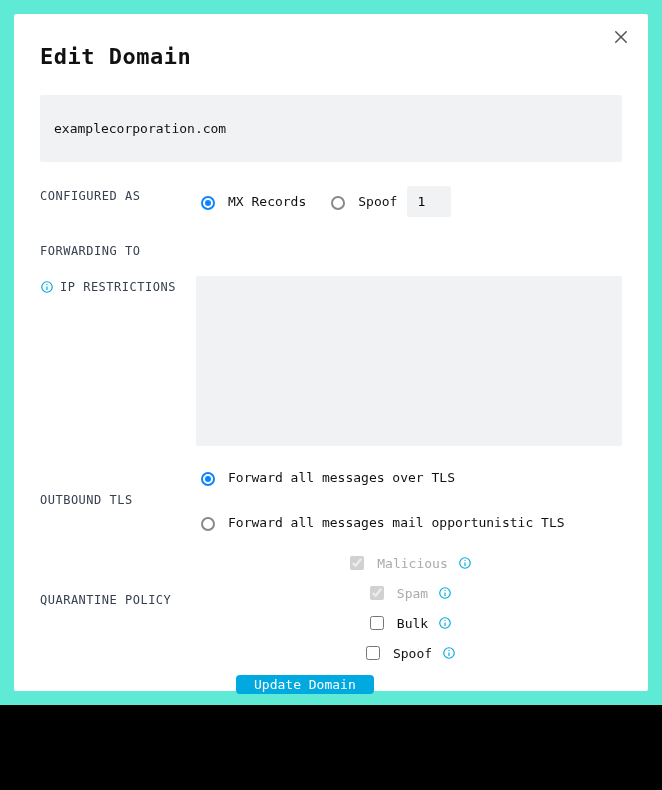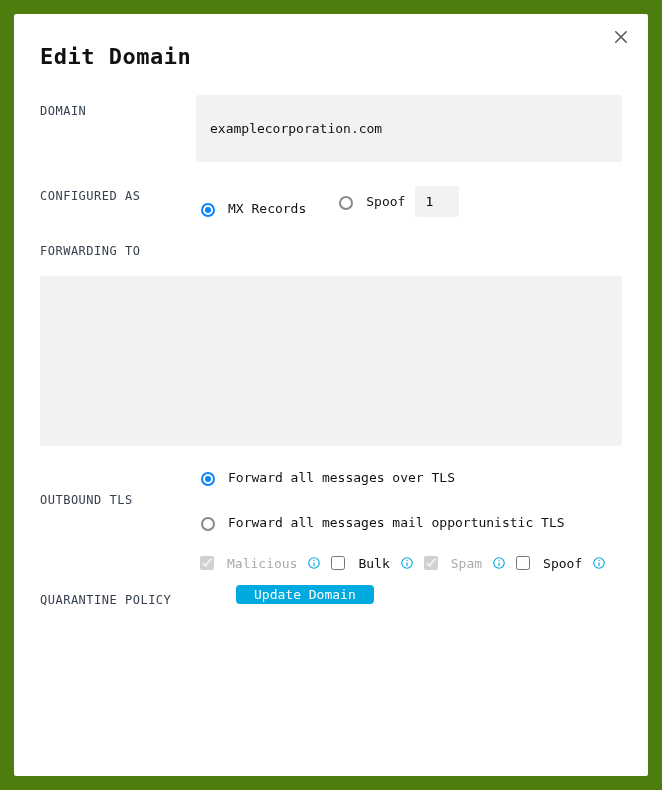--- a/index.html
+++ b/index.html
@@ -4,22 +4,22 @@
 <style>
   * { box-sizing: border-box; }
   html, body {
     margin: 0; padding: 0;
     font-family: -apple-system, BlinkMacSystemFont, "Segoe UI", Roboto, Helvetica, Arial, sans-serif;
     font-size: 14px;
     color: #111;
     background: #000;
   }
   .frame {
-    width: 662px; height: 790px;
-    background: #4d7c0f;
+    width: 662px; height: 705px;
+    background: #5eead4;
     padding: 14px;
   }
   .panel {
     width: 100%; height: 100%;
     background: #fff;
     border-radius: 2px;
     padding: 24px 26px 24px 26px;
     position: relative;
   }
   .close {
@@ -73,22 +73,22 @@
     background: #f1f2f3;
     border: none;
     padding: 10px 14px;
     font-family: ui-monospace, SFMono-Regular, Menlo, Consolas, monospace;
     font-size: 13px;
     border-radius: 2px;
     resize: none;
   }
   .radio-line {
     display: flex;
-    align-items: flex-end;
-    gap: 28px;
+    align-items: center;
+    gap: 20px;
     padding-top: 6px;
     font-family: ui-monospace, SFMono-Regular, Menlo, Consolas, monospace;
     font-size: 13px;
   }
   .radio-item {
     display: inline-flex;
     align-items: center;
     gap: 10px;
   }
   .radio {
@@ -151,23 +151,24 @@
     padding: 2px 0;
   }
   .chk {
     width: 14px; height: 14px;
     cursor: pointer;
   }
   .chk-line.disabled { color: #aaa; }
   .chk-line.disabled .chk { accent-color: #bbb; }
   .chk-col {
     display: flex;
-    flex-direction: row;
+    flex-direction: column;
     gap: 6px;
     padding-top: 2px;
+    align-items: center;
   }
   button.submit {
     background: #00a9e0;
     color: #fff;
     border: none;
     border-radius: 4px;
     padding: 2px 18px;
     font-family: ui-monospace, SFMono-Regular, Menlo, Consolas, monospace;
     font-size: 13px;
     cursor: pointer;
@@ -185,21 +186,20 @@
     <div class="close">
       <svg viewBox="0 0 24 24" stroke="currentColor" stroke-width="2" fill="none" stroke-linecap="round">
         <line x1="5" y1="5" x2="19" y2="19"></line>
           <line x1="19" y1="5" x2="5" y2="19"></line>
       </svg>
     </div>
 
     <h1 class="title">Edit Domain</h1>
 
     <div class="row">
-      <div class="label-col">DOMAIN</div>
       <div class="field-col">
         <input class="textinput" type="text" value="examplecorporation.com" style="">
       </div>
     </div>
 
     <div class="row">
       <div class="label-col">CONFIGURED AS</div>
       <div class="field-col">
         <div class="radio-line">
           <label class="radio-item">
@@ -213,20 +213,30 @@
           </label>
         </div>
       </div>
     </div>
 
     <div class="row">
       <div class="label-col">FORWARDING TO</div>
     </div>
 
     <div class="row">
+      <div class="label-col label-mid" style="padding-top:4px;">
+        <span class="info-icon">
+          <svg viewBox="0 0 24 24" fill="none" stroke="currentColor" stroke-width="2">
+            <circle cx="12" cy="12" r="9"></circle>
+              <line x1="12" y1="11" x2="12" y2="17"></line>
+              <circle cx="12" cy="7.5" r="1" fill="currentColor" stroke="none"></circle>
+          </svg>
+        </span>
+        <span>IP RESTRICTIONS</span>
+      </div>
       <div class="field-col">
         <textarea class="textinput" style=""></textarea>
       </div>
     </div>
 
     <div class="row" style="margin-top:6px;">
       <div class="label-col" style="padding-top:26px;">OUTBOUND TLS</div>
       <div class="field-col">
         <div class="radio-block">
           <label class="radio-item">
@@ -241,31 +251,20 @@
       </div>
     </div>
 
     <div class="row" style="margin-top:6px;">
       <div class="label-col" style="padding-top:44px;">QUARANTINE POLICY</div>
       <div class="field-col">
         <div class="chk-col">
             <label class="chk-line disabled">
               <input type="checkbox" class="chk" disabled="" checked="" style="">
               <span>Malicious</span>
-              <span class="info-icon">
-                <svg viewBox="0 0 24 24" fill="none" stroke="currentColor" stroke-width="2">
-                  <circle cx="12" cy="12" r="9"></circle>
-                  <line x1="12" y1="11" x2="12" y2="17"></line>
-                  <circle cx="12" cy="7.5" r="1" fill="currentColor" stroke="none"></circle>
-                </svg>
-              </span>
-            </label>
-            <label class="chk-line">
-              <input type="checkbox" class="chk" style="">
-              <span>Bulk</span>
               <span class="info-icon">
                 <svg viewBox="0 0 24 24" fill="none" stroke="currentColor" stroke-width="2">
                   <circle cx="12" cy="12" r="9"></circle>
                   <line x1="12" y1="11" x2="12" y2="17"></line>
                   <circle cx="12" cy="7.5" r="1" fill="currentColor" stroke="none"></circle>
                 </svg>
               </span>
             </label>
             <label class="chk-line disabled">
               <input type="checkbox" class="chk" disabled="" checked="" style="">
@@ -273,20 +272,31 @@
               <span class="info-icon">
                 <svg viewBox="0 0 24 24" fill="none" stroke="currentColor" stroke-width="2">
                   <circle cx="12" cy="12" r="9"></circle>
                   <line x1="12" y1="11" x2="12" y2="17"></line>
                   <circle cx="12" cy="7.5" r="1" fill="currentColor" stroke="none"></circle>
                 </svg>
               </span>
             </label>
             <label class="chk-line">
               <input type="checkbox" class="chk" style="">
+              <span>Bulk</span>
+              <span class="info-icon">
+                <svg viewBox="0 0 24 24" fill="none" stroke="currentColor" stroke-width="2">
+                  <circle cx="12" cy="12" r="9"></circle>
+                  <line x1="12" y1="11" x2="12" y2="17"></line>
+                  <circle cx="12" cy="7.5" r="1" fill="currentColor" stroke="none"></circle>
+                </svg>
+              </span>
+            </label>
+            <label class="chk-line">
+              <input type="checkbox" class="chk" style="">
               <span>Spoof</span>
               <span class="info-icon">
                 <svg viewBox="0 0 24 24" fill="none" stroke="currentColor" stroke-width="2">
                   <circle cx="12" cy="12" r="9"></circle>
                   <line x1="12" y1="11" x2="12" y2="17"></line>
                   <circle cx="12" cy="7.5" r="1" fill="currentColor" stroke="none"></circle>
                 </svg>
               </span>
             </label>
           </div>

